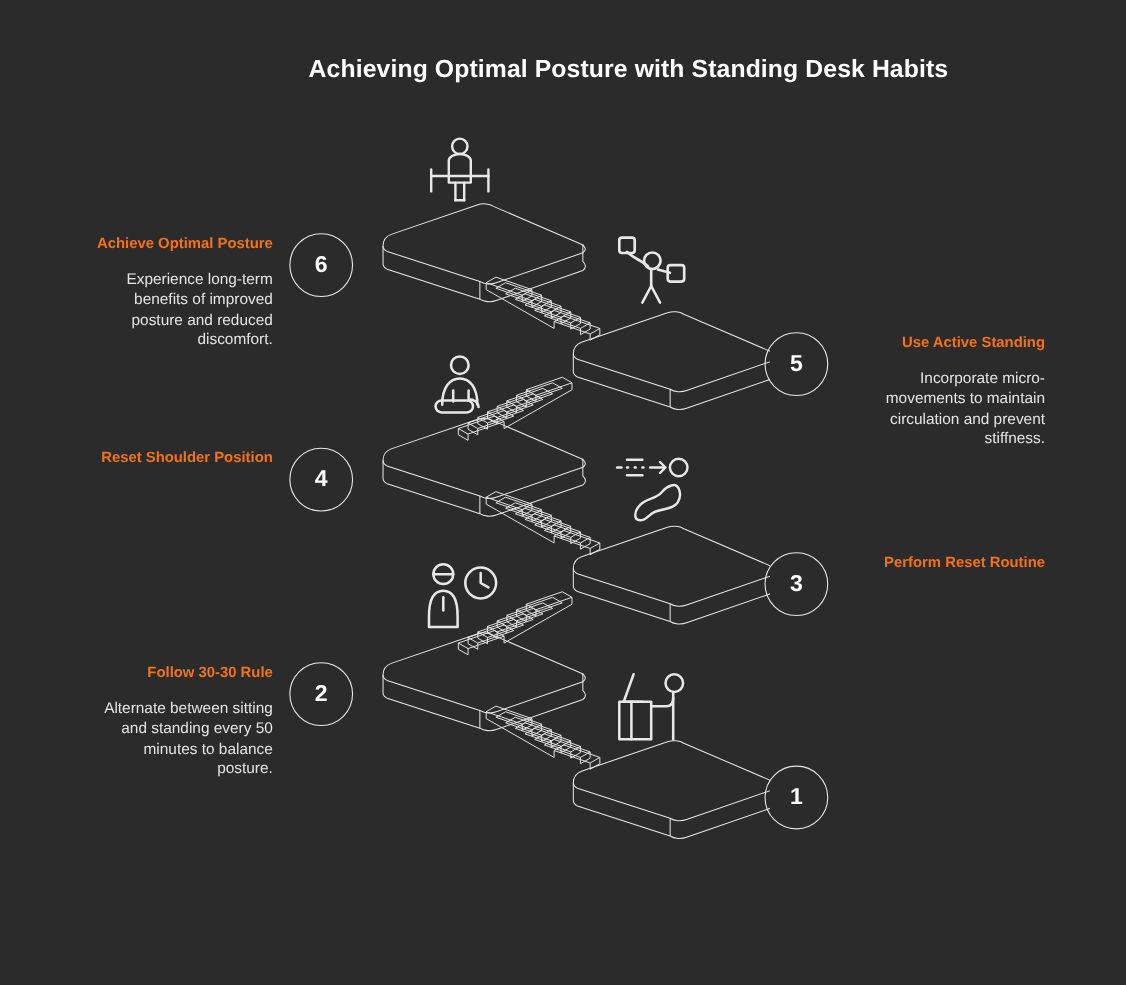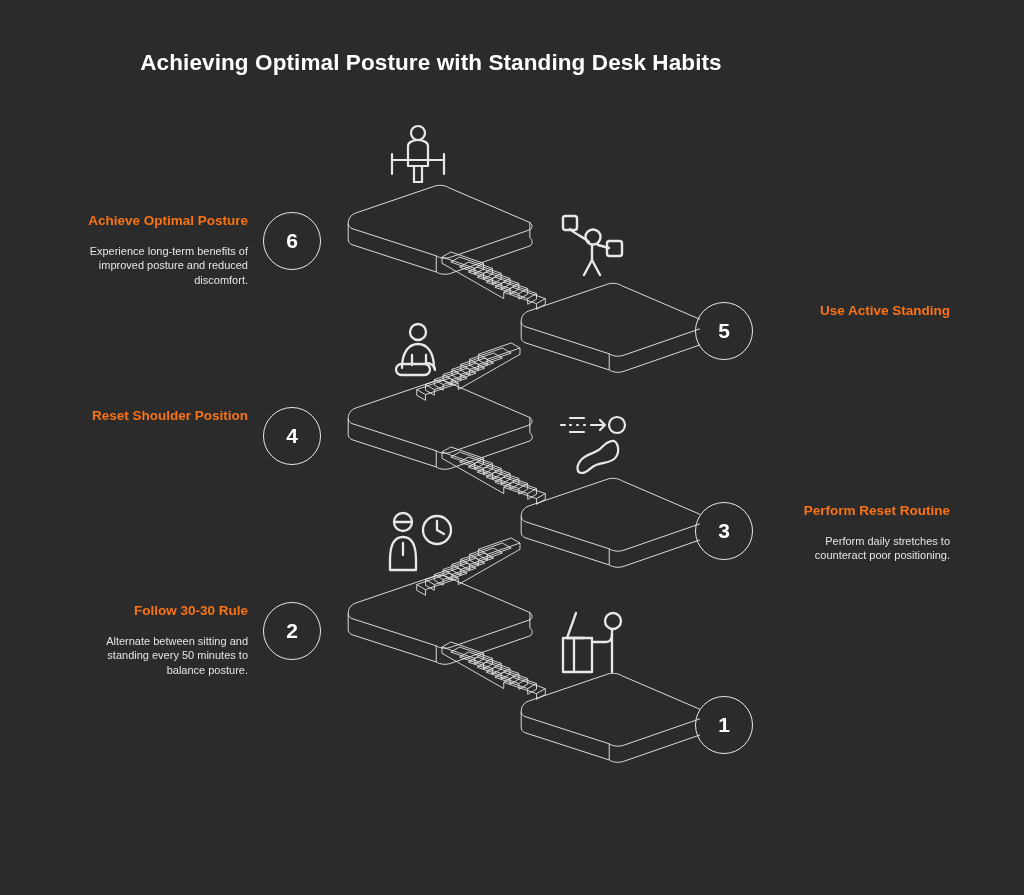--- a/index.html
+++ b/index.html
@@ -15,21 +15,21 @@
     font-family: "Liberation Sans", sans-serif;
     color: #ffffff;
     -webkit-font-smoothing: antialiased;
   }
 
   #page-title {
     position: absolute;
     left: 0;
     top: 50px;
     width: 862px;
-    text-align: center;
+    text-align: right;
     font-size: 22.5px;
     font-weight: bold;
     letter-spacing: 0.1px;
     color: #ffffff;
   }
 
   
   #staircase {
     position: absolute;
     left: 330px;
@@ -67,21 +67,21 @@
     width: 170px;
   }
   .step-title {
     font-size: 13.5px;
     font-weight: bold;
     color: #f97316;
     line-height: 1.3;
   }
   .step-desc {
     margin-top: 14px;
-    font-size: 11px;
+    font-size: 14px;
     line-height: 1.33;
     color: #e4e4e4;
     font-weight: normal;
   }
 
   
   .step.left .step-text {
     left: 0;
     text-align: right;
   }
@@ -292,28 +292,28 @@
     <div class="step-title">Follow 30-30 Rule</div>
     <div class="step-desc">Alternate between sitting and standing every 50 minutes to balance posture.</div>
   </div>
   <div class="step-badge">2</div>
 </div>
 
 <div class="step right" id="step-5">
   <div class="step-badge">5</div>
   <div class="step-text">
     <div class="step-title">Use Active Standing</div>
+    <div class="step-desc">Incorporate micro-movements to maintain circulation and prevent stiffness.</div>
   </div>
 </div>
 
 <div class="step right" id="step-3">
   <div class="step-badge">3</div>
   <div class="step-text">
     <div class="step-title">Perform Reset Routine</div>
-    <div class="step-desc">Perform daily stretches to counteract poor positioning.</div>
   </div>
 </div>
 
 <div class="step right" id="step-1">
   <div class="step-badge">1</div>
 </div>
 
 <div id="watermark"></div>
 
 </body></html>

